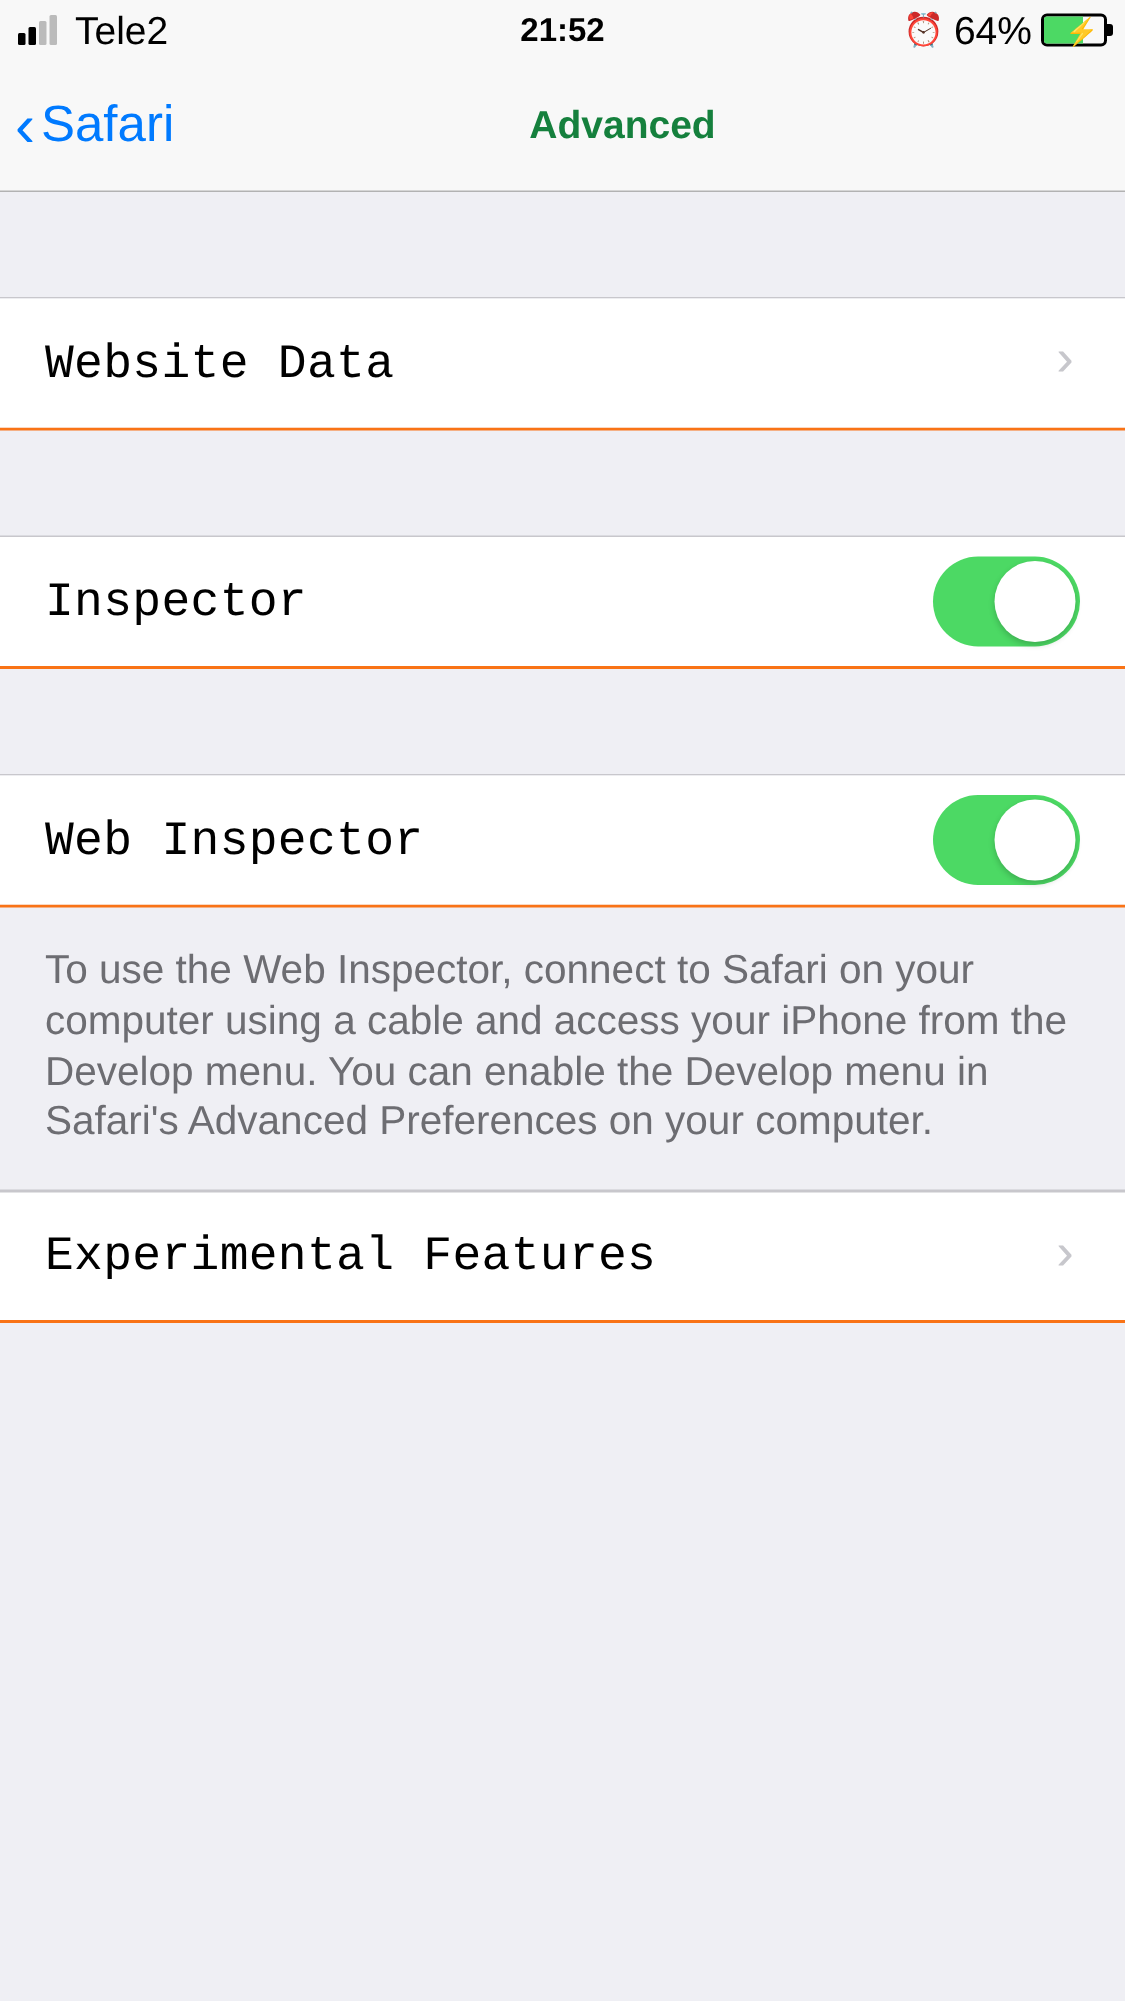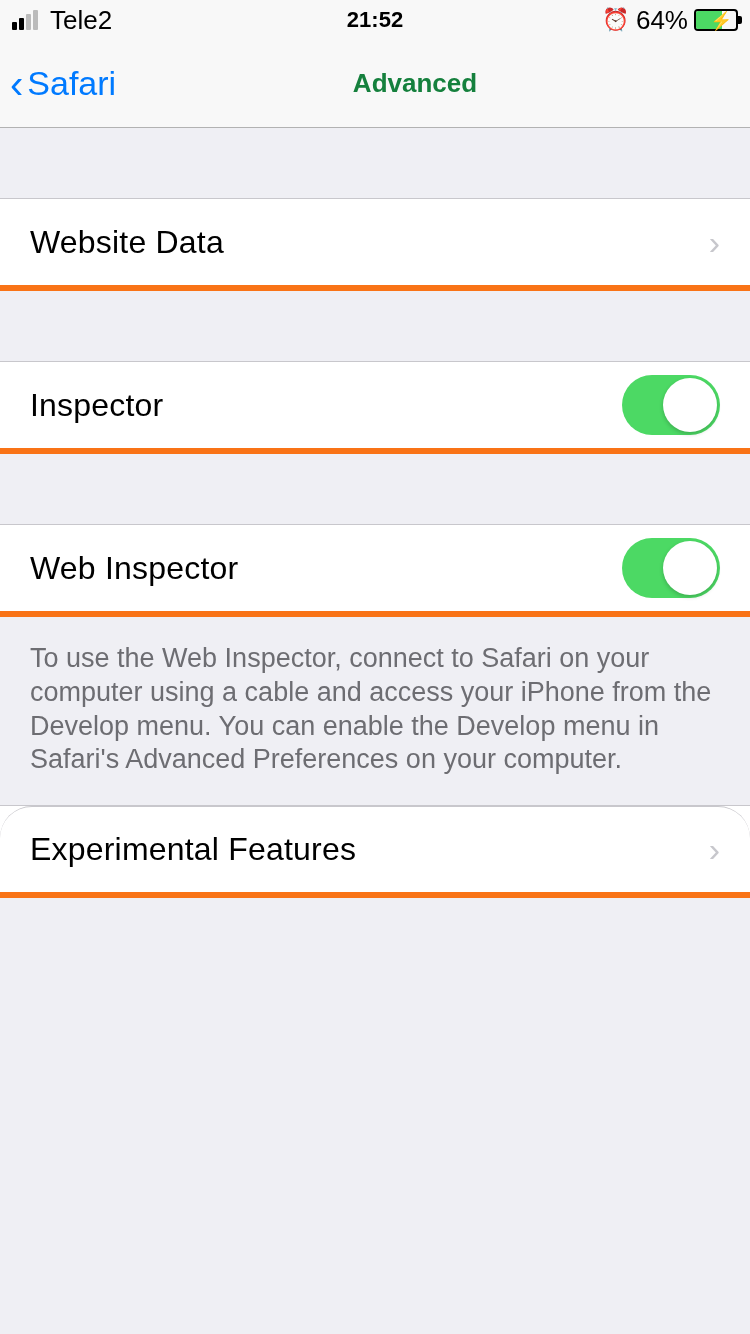--- a/index.html
+++ b/index.html
@@ -57,33 +57,33 @@
     .back-button {
       display: flex; align-items: center; gap: 4px; color: #007aff; font-size: 34px; cursor: pointer;
     }
     .back-chevron { font-size: 40px; font-weight: 400; line-height: 1; }
     .nav-title {
       position: absolute; left: 50%; transform: translateX(-50%);
       font-size: 26px; font-weight: 600; color: #15803d; margin-left: 40px;
     }
 
     .content { width: 100%; }
-    .section { background: #fff; border-top: 1px solid #c8c7cc; border-bottom: 6px solid #f97316; }
+    .section { background: #fff; border-top: 1px solid #c8c7cc; border-bottom: 2px solid #f97316; font-family: Liberation Mono, monospace; }
     .gap { height: 70px; }
 
     .row {
       min-height: 86px;
       padding: 0 30px;
       display: flex;
       align-items: center;
       justify-content: space-between;
       background: #fff;
     }
     .row-label { font-size: 32px; color: #000; letter-spacing: 0.2px; }
-    .row.divider { border-top: 1px solid #c8c7cc; border-radius: 32px; }
+    .row.divider { border-top: 1px solid #c8c7cc; }
 
     .chevron {
       color: #c7c7cc; font-size: 34px; font-weight: 300;
     }
 
     .switch {
       width: 98px; height: 60px; border-radius: 30px; position: relative; cursor: pointer;
     }
     .switch.on { background: #4cd964; }
     .switch.off { background: #e9e9eb; }

